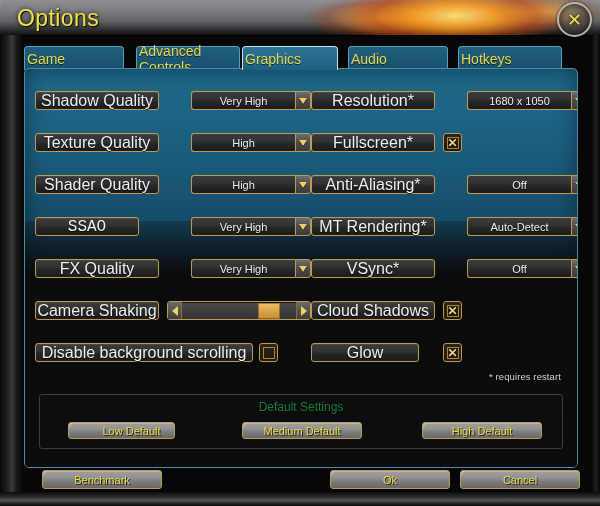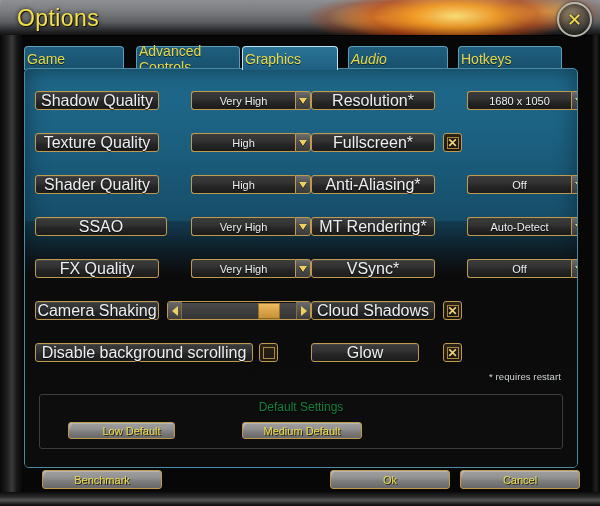--- a/index.html
+++ b/index.html
@@ -241,21 +241,21 @@
   <div class="tabbar" id="tabbar">
       <div class="tab" style="left: 0px; width: 100px;">
         <span>Game</span>
       </div>
       <div class="tab" style="left: 112px; width: 104px;">
         <span>Advanced Controls</span>
       </div>
       <div class="tab active" style="left: 218px; width: 96px;">
         <span>Graphics</span>
       </div>
-      <div class="tab" style="left: 324px; width: 100px; font-style: italic;">
+      <div class="tab" style="left: 324px; width: 100px;">
         <span>Audio</span>
       </div>
       <div class="tab" style="left: 434px; width: 104px;">
         <span>Hotkeys</span>
       </div>
     </div>
 
   <div class="panel">
     <div class="panel-dark"></div>
 
@@ -280,21 +280,21 @@
         </div>
         <div class="lbl-btn" style="left: 10px; top: 106px; width: 124px;">
           <span>Shader Quality</span>
         </div>
         <div class="combo" style="left: 142px; top: 106px; width: 144px;">
           <div class="combo-field">High</div>
           <div class="combo-arrow">
             <i></i>
           </div>
         </div>
-        <div class="lbl-btn" style="left: 10px; top: 148px; width: 132px;">
+        <div class="lbl-btn" style="left: 10px; top: 148px; width: 104px; font-family: Liberation Mono, monospace;">
           <span>SSAO</span>
         </div>
         <div class="combo" style="left: 142px; top: 148px; width: 144px;">
           <div class="combo-field">Very High</div>
           <div class="combo-arrow">
             <i></i>
           </div>
         </div>
         <div class="lbl-btn" style="left: 10px; top: 190px; width: 124px;">
           <span>FX Quality</span>
@@ -388,20 +388,21 @@
           </div>
         </div>
       </div>
 
     <div class="restart-note">* requires restart</div>
 
     <div class="defaults-box">
       <div class="defaults-title">Default Settings</div>
       <div class="stone-btn" style="left:28px;top:27px;width:107px;padding-left:20px;">Low Default</div>
       <div class="stone-btn" style="left:202px;top:27px;width:120px;">Medium Default</div>
+      <div class="stone-btn" style="left:382px;top:27px;width:120px;">High Default</div>
     </div>
   </div>
 
   <div class="bottom-row">
     <div class="stone-btn" style="left:18px;top:0;width:120px;height:19px;">Benchmark</div>
     <div class="stone-btn" style="left:306px;top:0;width:120px;height:19px;">Ok</div>
     <div class="stone-btn" style="left:436px;top:0;width:120px;height:19px;">Cancel</div>
   </div>
 
 </div>

